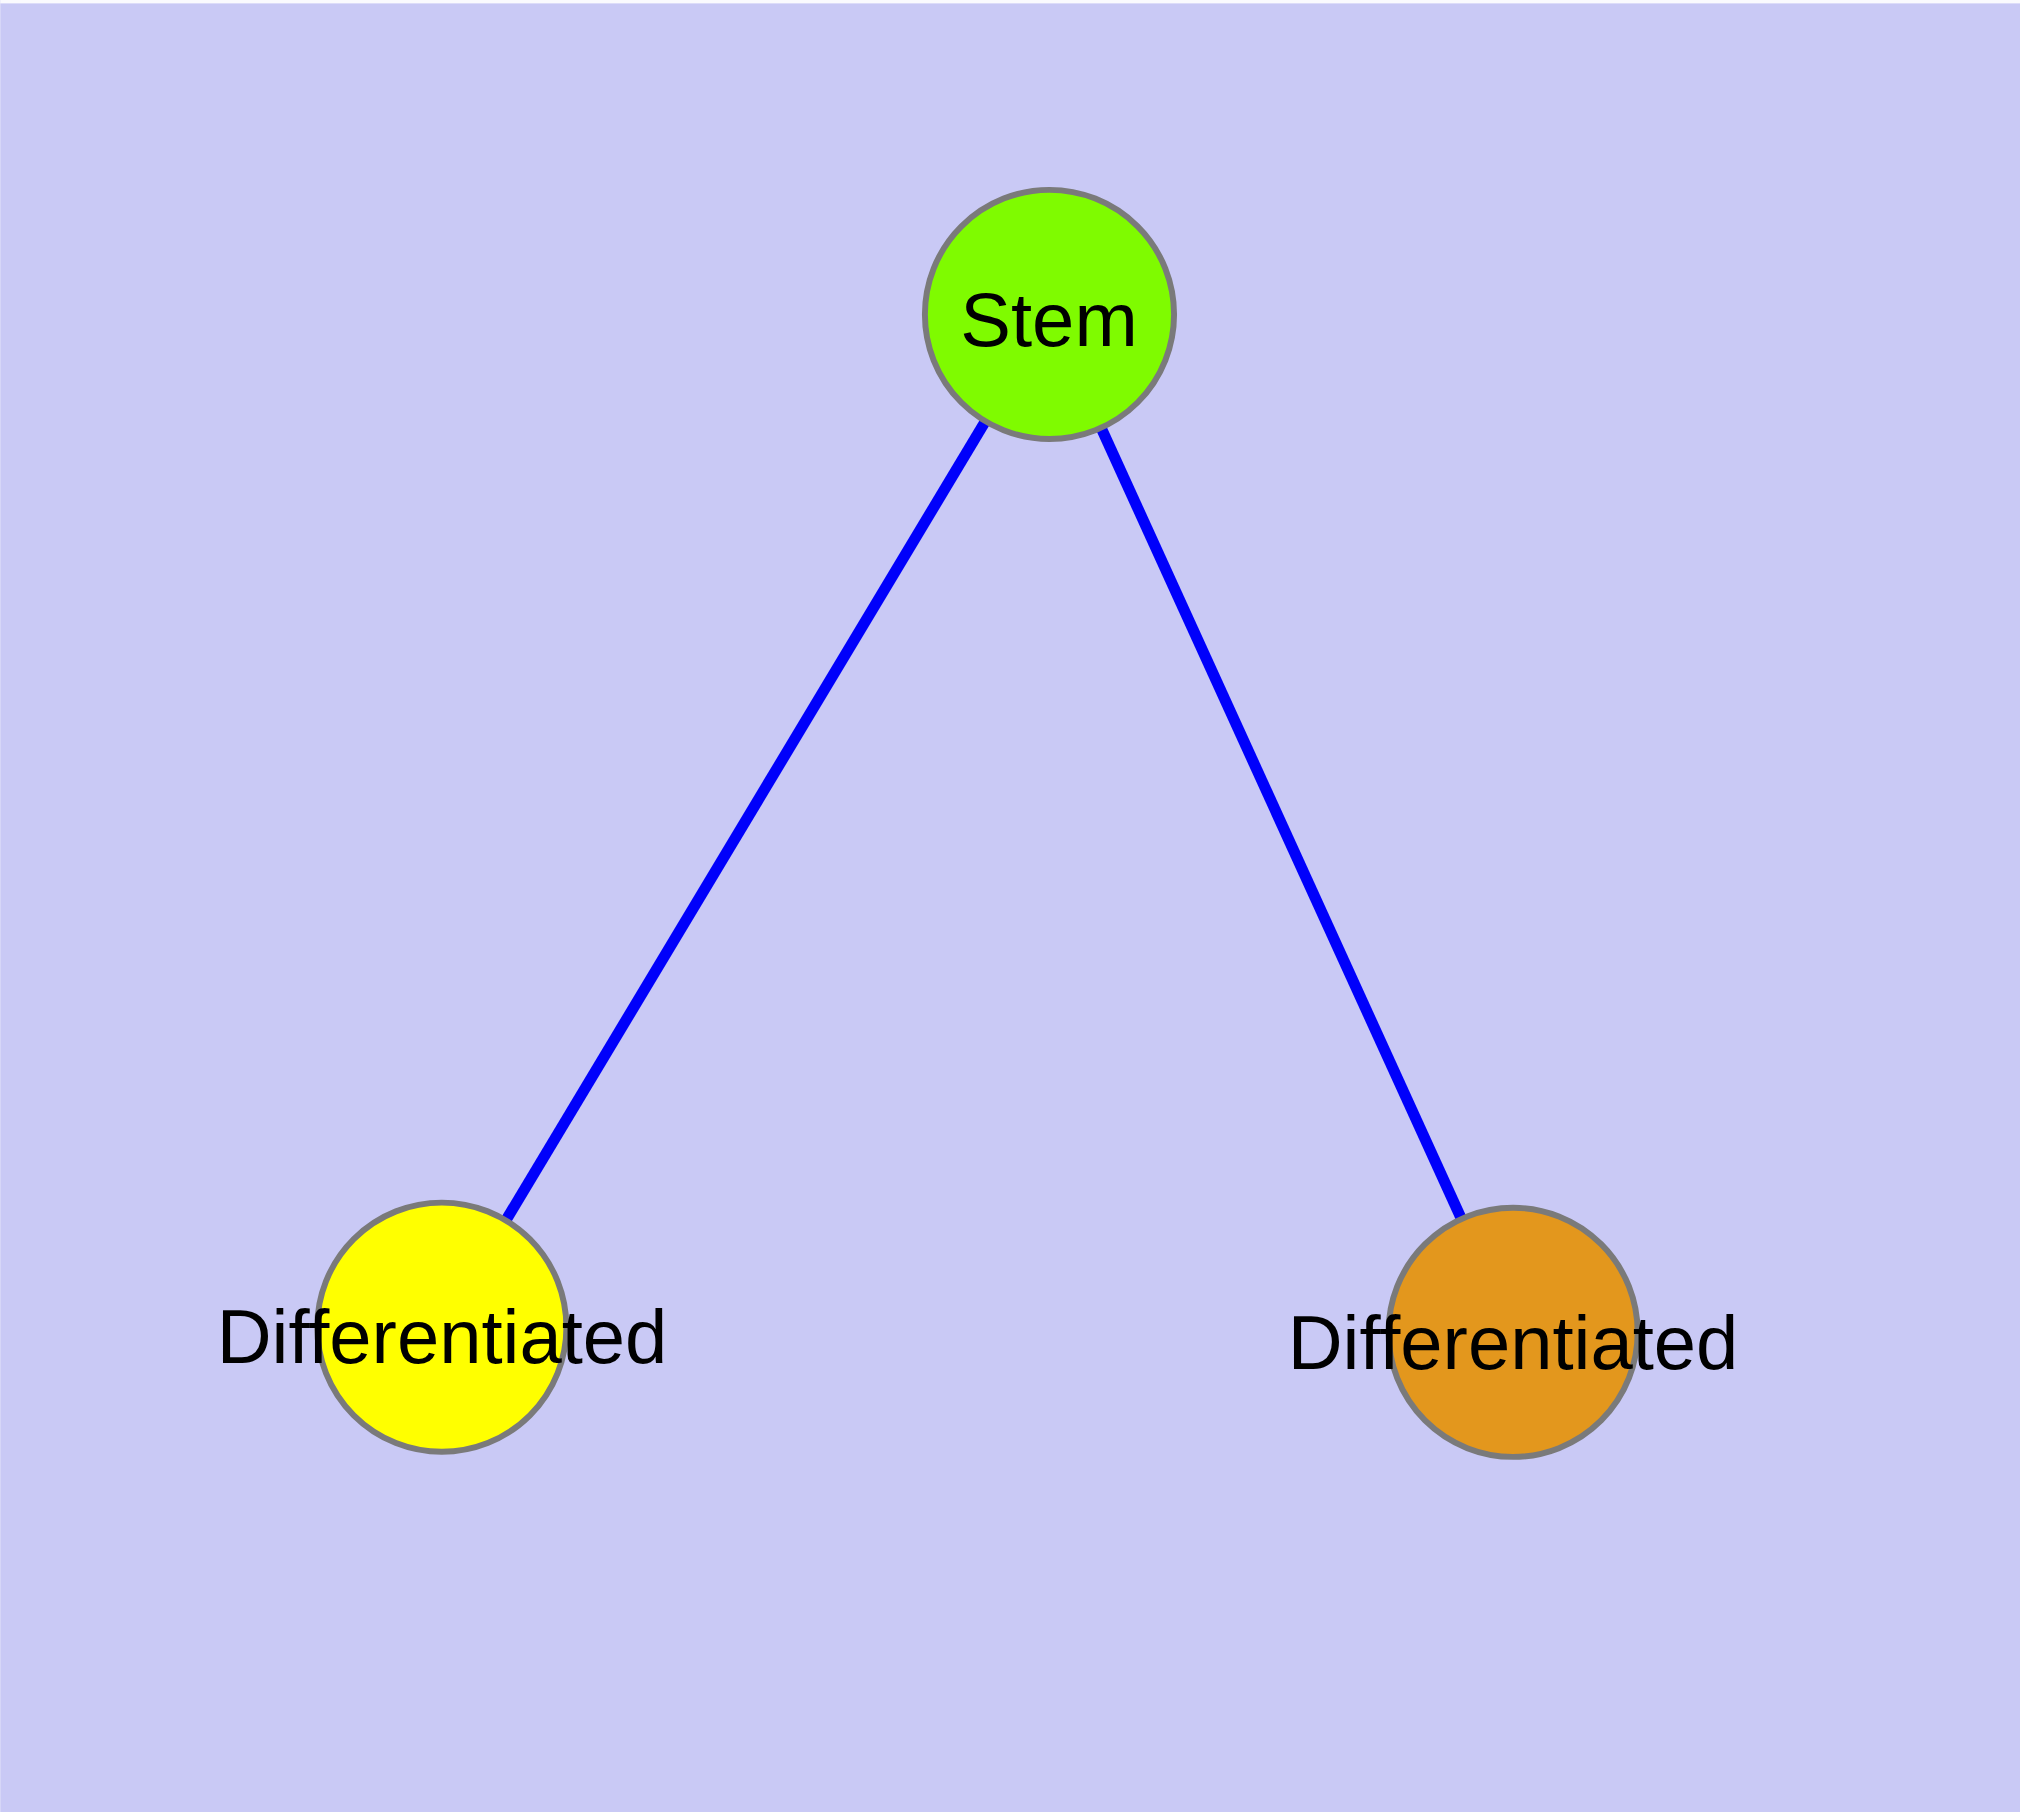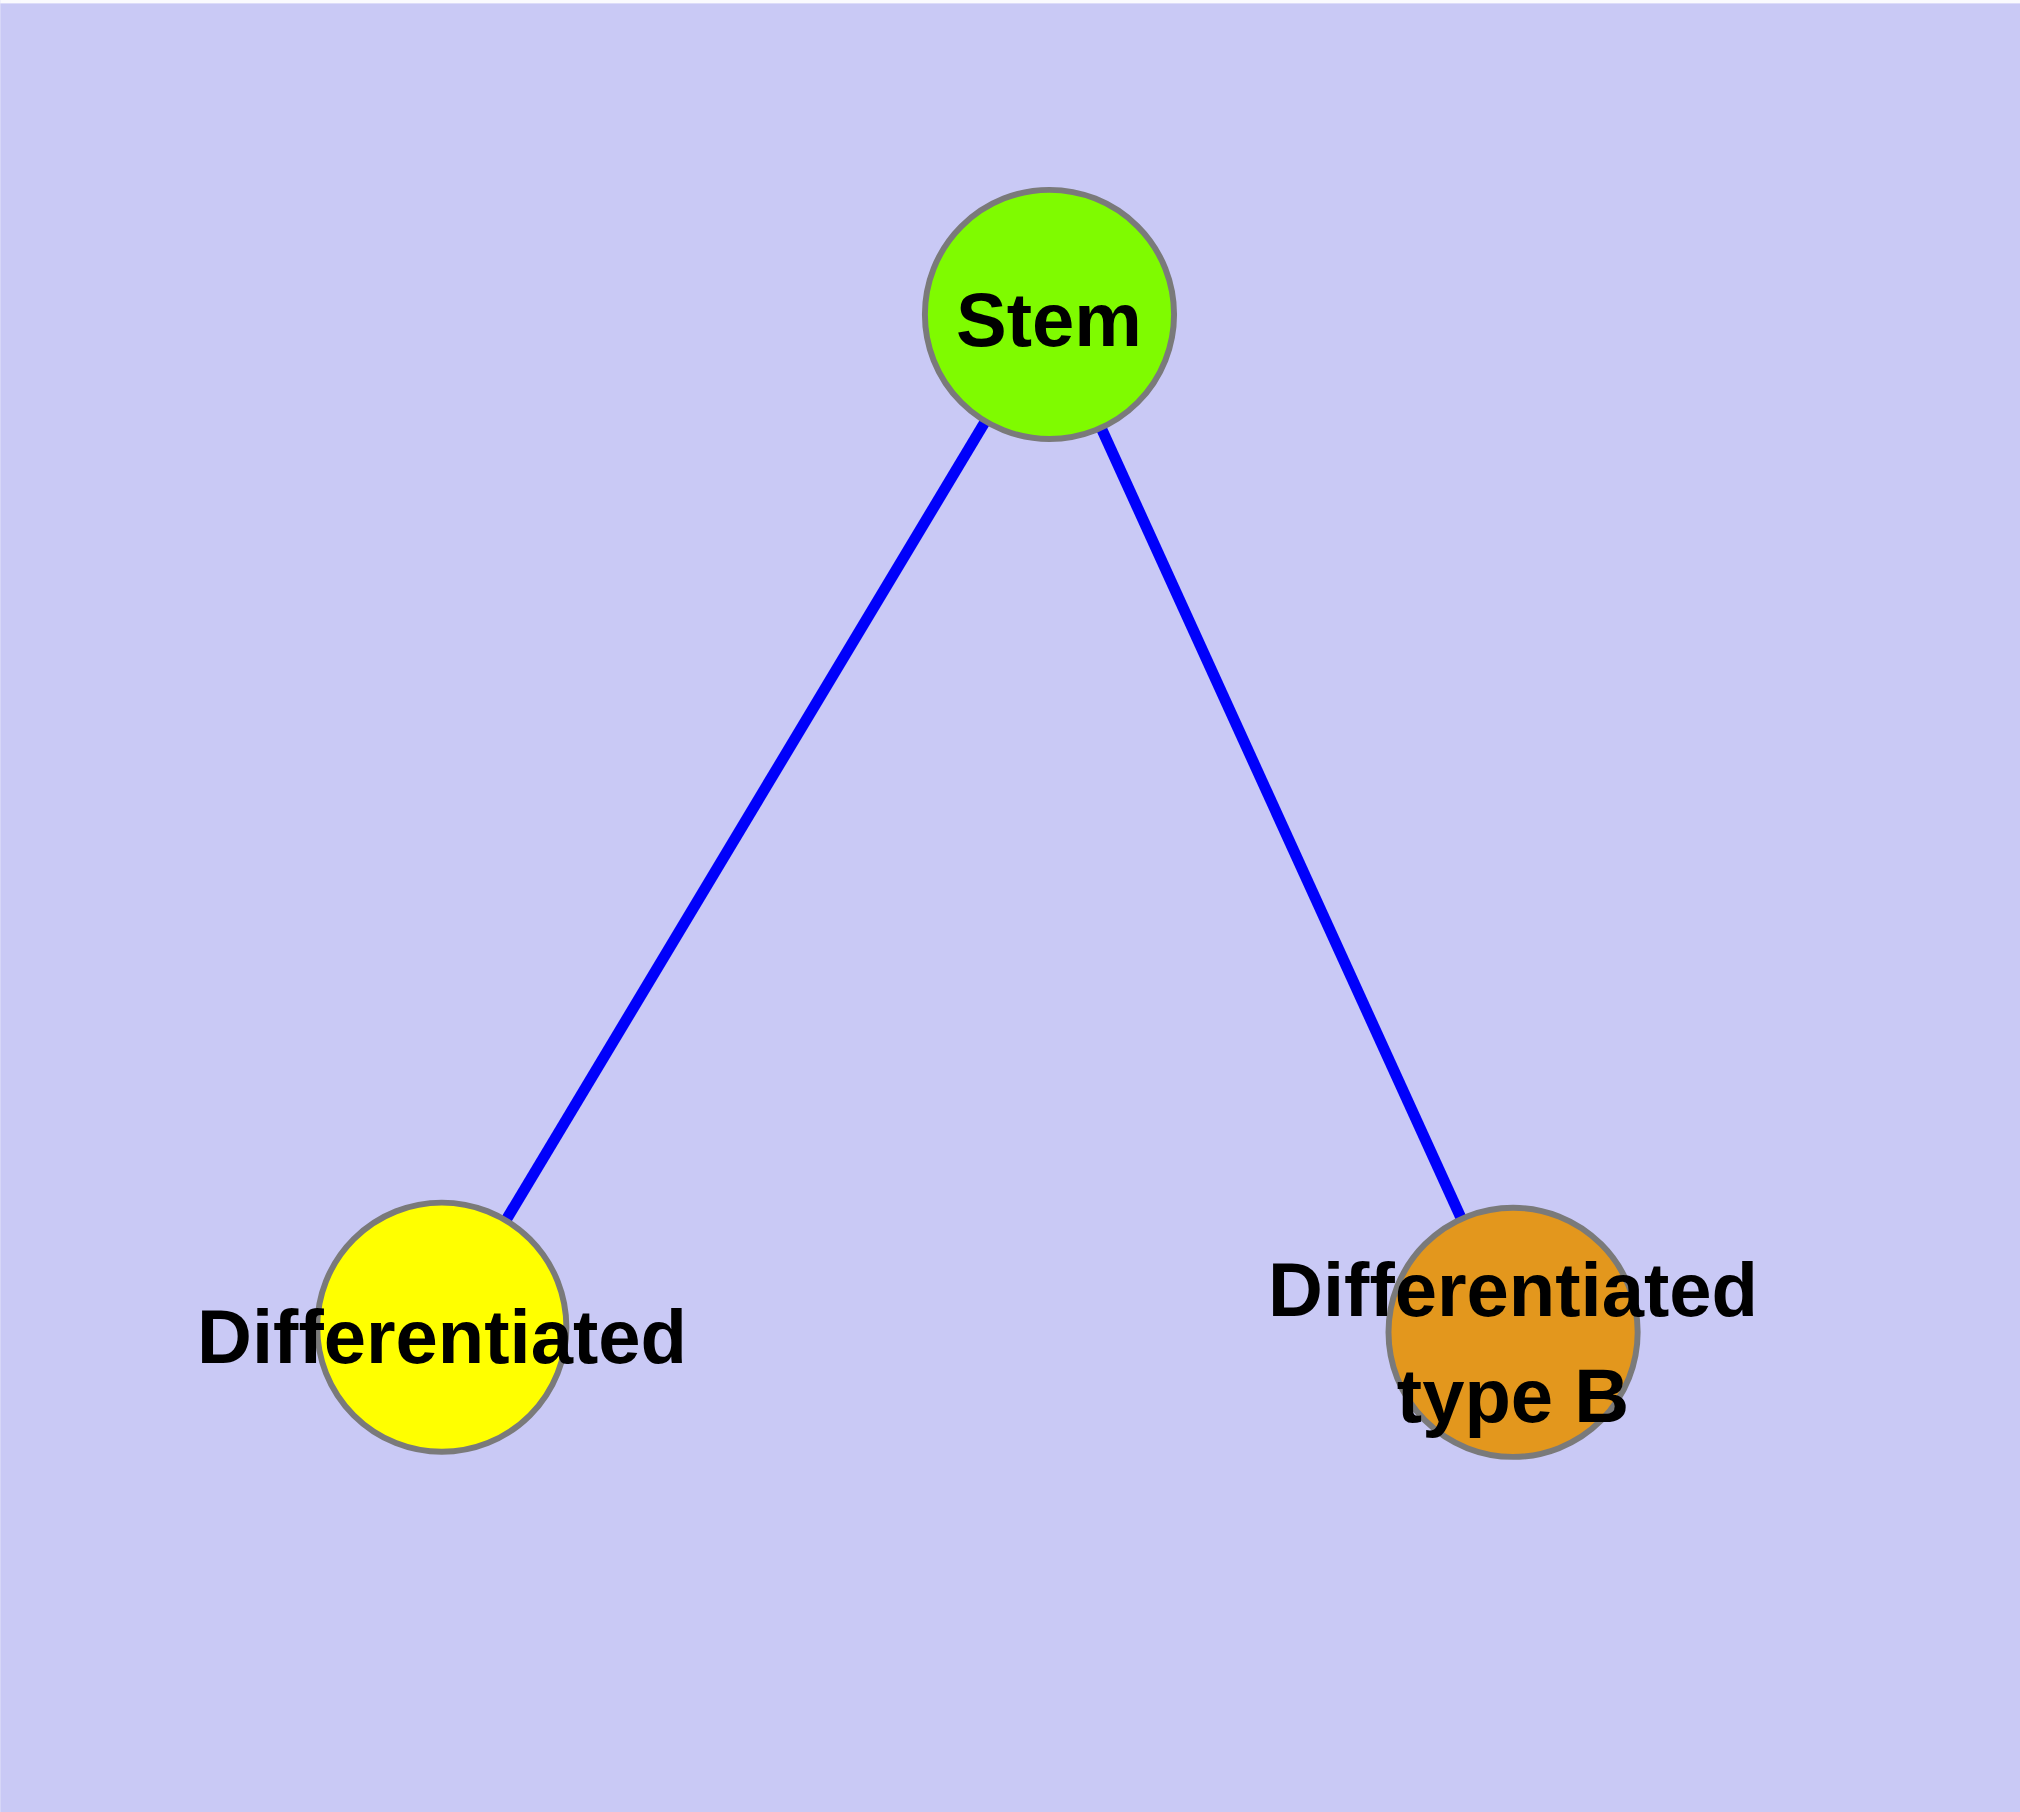--- a/index.html
+++ b/index.html
@@ -17,21 +17,21 @@
   }
   .stage svg {
     position: absolute;
     left: 0;
     top: 0;
   }
   .node-label {
     position: absolute;
     transform: translate(-50%, -50%);
     text-align: center;
-    font-weight: 700;
+    font-weight: 400;
     font-size: 76px;
     line-height: 106px;
     color: #000000;
     white-space: nowrap;
     letter-spacing: 0px;
   }
   .node-label span { display: block; }
   
   #label-stem   { left: 1049px; top: 320px;  }
   #label-type-a { left: 442px;  top: 1337px; }
@@ -58,16 +58,15 @@
   <div class="node-label" id="label-stem">
     <span>Stem</span>
   </div>
 
   <div class="node-label" id="label-type-a">
     <span>Differentiated</span>
   </div>
 
   <div class="node-label" id="label-type-b">
     <span>Differentiated</span>
-    <span>type B</span>
   </div>
 </div>
 
 
 </body></html>

